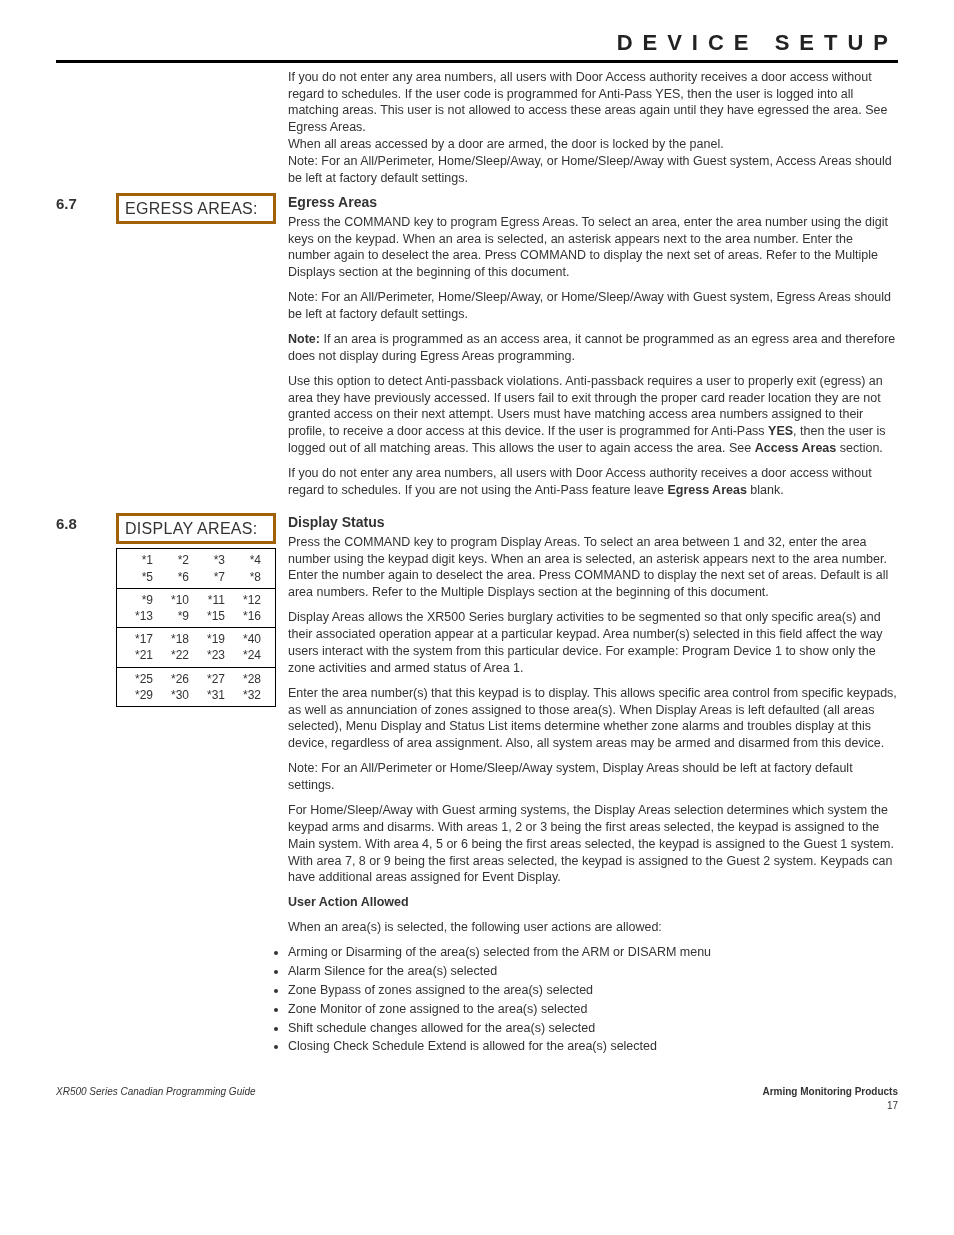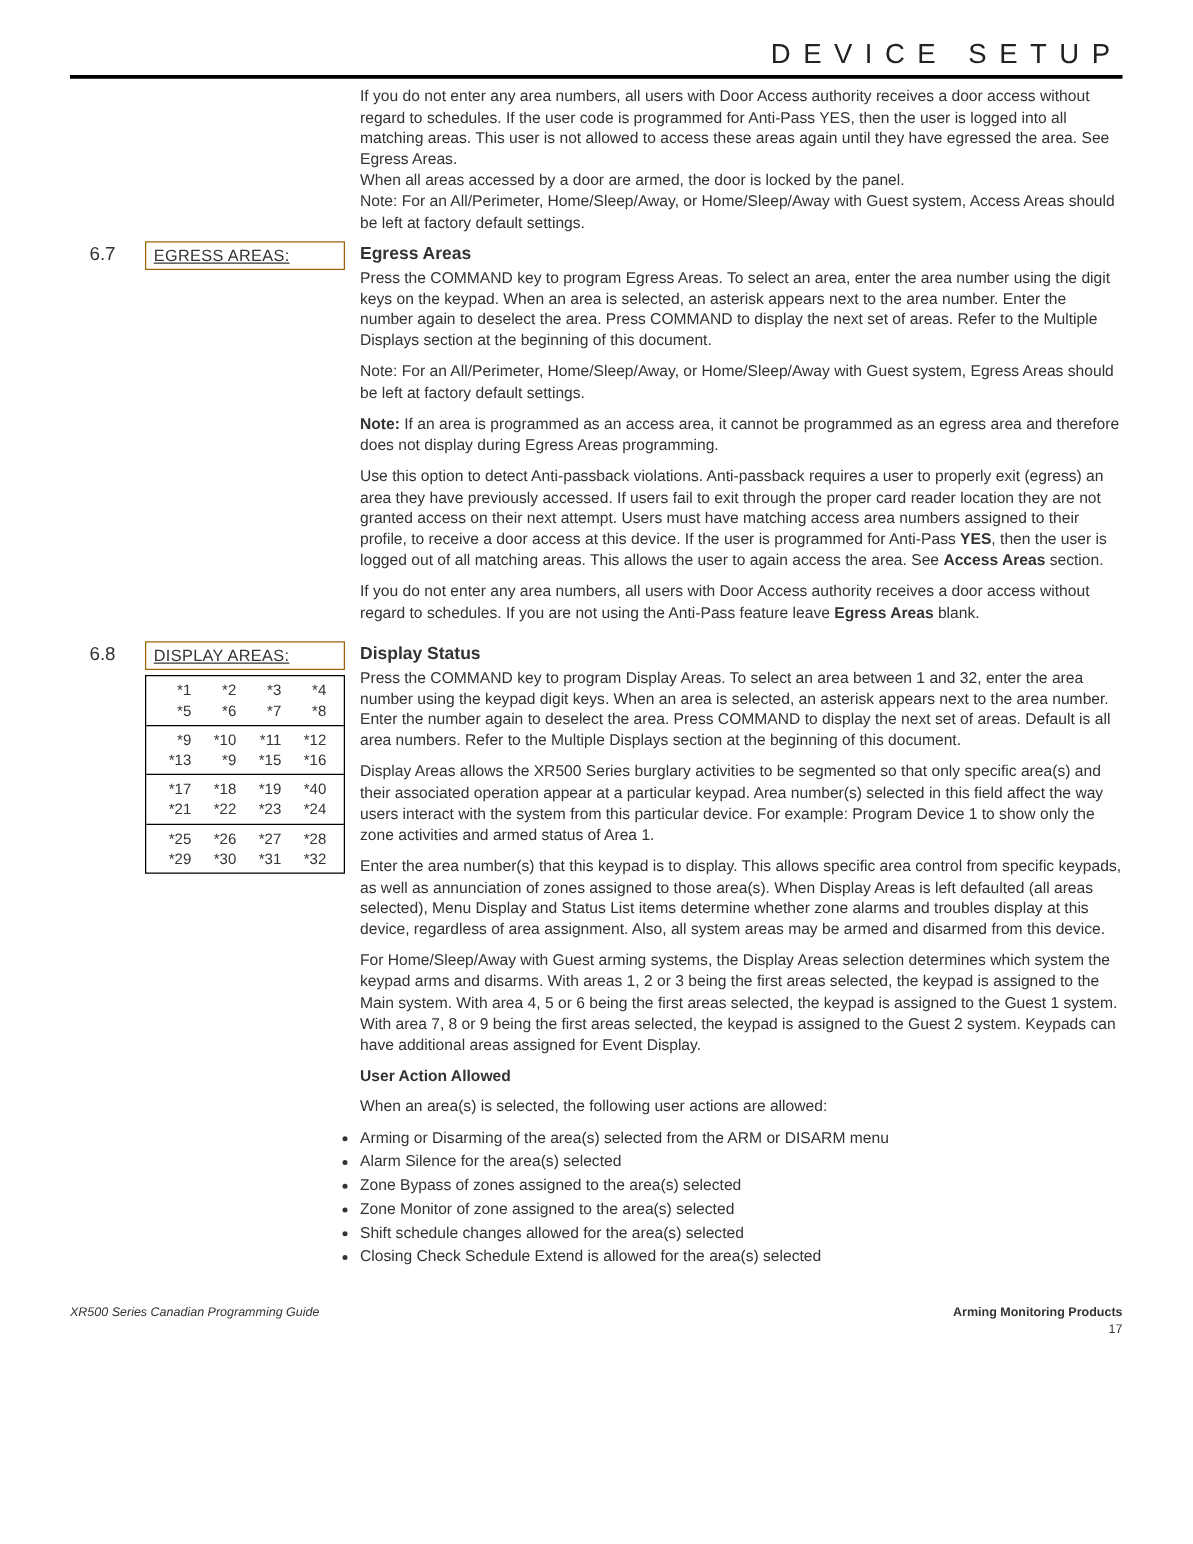--- a/index.html
+++ b/index.html
@@ -1,22 +1,22 @@
 <!DOCTYPE html>
 <html><head>
 <meta charset="utf-8">
 <style>
   * { box-sizing: border-box; margin: 0; padding: 0; }
   body { font-family: Verdana, Geneva, sans-serif; font-size: 12.5px; color: #333; background: #fff; padding: 28px 56px 40px 56px; width: 954px; line-height: 1.35; }
   .header-band { border-top: 3px solid #000; margin-bottom: 6px; }
-  .header-title { font-family: Arial, sans-serif; font-weight: 400; letter-spacing: 10px; font-size: 22px; text-align: right; color:#222; padding-bottom:2px;}
+  .header-title { font-family: Arial, sans-serif; font-weight: 700; letter-spacing: 10px; font-size: 22px; text-align: right; color:#222; padding-bottom:2px;}
   .row { display: flex; align-items: flex-start; margin-top: 6px; }
-  .num-col { width: 60px; flex-shrink: 0; text-align: center; font-weight: normal; font-size: 15px; padding-right: 8px; padding-top:1px;}
+  .num-col { width: 60px; flex-shrink: 0; text-align: left; font-weight: bold; font-size: 15px; padding-right: 8px; padding-top:1px;}
   .box-col { width: 160px; flex-shrink: 0; }
-  .field-box { border: 1px solid #a16207; padding: 2px 6px; font-size: 13px; letter-spacing: 0.3px; text-decoration: underline; }
+  .field-box { border: 3px solid #a16207; padding: 2px 6px; font-size: 16px; letter-spacing: 0.3px; }
   .content-col { flex: 1; padding-left: 12px; }
   .content-col p { margin-bottom: 8px; }
   h3 { font-size: 14px; font-weight: bold; margin-bottom: 2px; }
   .note { font-weight: normal; }
   .subhead { font-weight: bold; margin-top: 6px; }
   ul { list-style: disc; }
   ul li { margin-bottom: 2px; }
   .area-table { border:1px solid #000; font-size:12px; margin-top:4px;}
   .area-table .seg { border-top:1px solid #000; padding:3px 4px; }
   .area-table .seg:first-child { border-top:none;}
@@ -119,20 +119,21 @@
             <div class="tcell">*32</div>
           </div>
         </div>
       </div>
   </div>
   <div class="content-col">
     <h3>Display Status</h3>
     <p>Press the COMMAND key to program Display Areas.  To select an area between 1 and 32, enter the area number using the keypad digit keys.  When an area is selected, an asterisk appears next to the area number.  Enter the number again to deselect the area.  Press COMMAND to display the next set of areas.  Default is all area numbers.  Refer to the Multiple Displays section at the beginning of this document.</p>
     <p>Display Areas allows the XR500 Series burglary activities to be segmented so that only specific area(s) and their associated operation appear at a particular keypad.  Area number(s) selected in this field affect the way users interact with the system from this particular device.  For example: Program Device 1 to show only the zone activities and armed status of Area 1.</p>
     <p>Enter the area number(s) that this keypad is to display.  This allows specific area control from specific keypads, as well as annunciation of zones assigned to those area(s).  When Display Areas is left defaulted (all areas selected), Menu Display and Status List items determine whether zone alarms and troubles display at this device, regardless of area assignment.  Also, all system areas may be armed and disarmed from this device.</p>
+    <p class="note">Note: For an All/Perimeter or Home/Sleep/Away system, Display Areas should be left at factory default settings.</p>
     <p>For Home/Sleep/Away with Guest arming systems, the Display Areas selection determines which system the keypad arms and disarms.  With areas 1, 2 or 3 being the first areas selected, the keypad is assigned to the Main system. With area 4, 5 or 6 being the first areas selected, the keypad is assigned to the Guest 1 system. With area 7, 8 or 9 being the first areas selected, the keypad is assigned to the Guest 2 system. Keypads can have additional areas assigned for Event Display.</p>
     <p class="subhead">User Action Allowed</p>
     <p>When an area(s) is selected, the following user actions are allowed:</p>
     <ul id="bullets">
         <li>Arming or Disarming of the area(s) selected from the ARM or DISARM menu</li>
         <li>Alarm Silence for the area(s) selected</li>
         <li>Zone Bypass of zones assigned to the area(s) selected</li>
         <li>Zone Monitor of zone assigned to the area(s) selected</li>
         <li>Shift schedule changes allowed for the area(s) selected</li>
         <li>Closing Check Schedule Extend is allowed for the area(s) selected</li>

